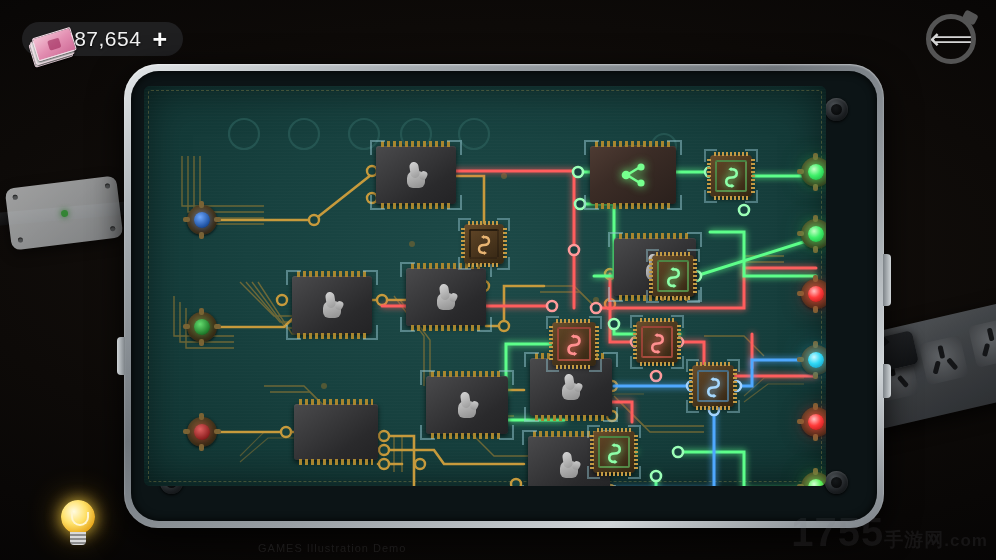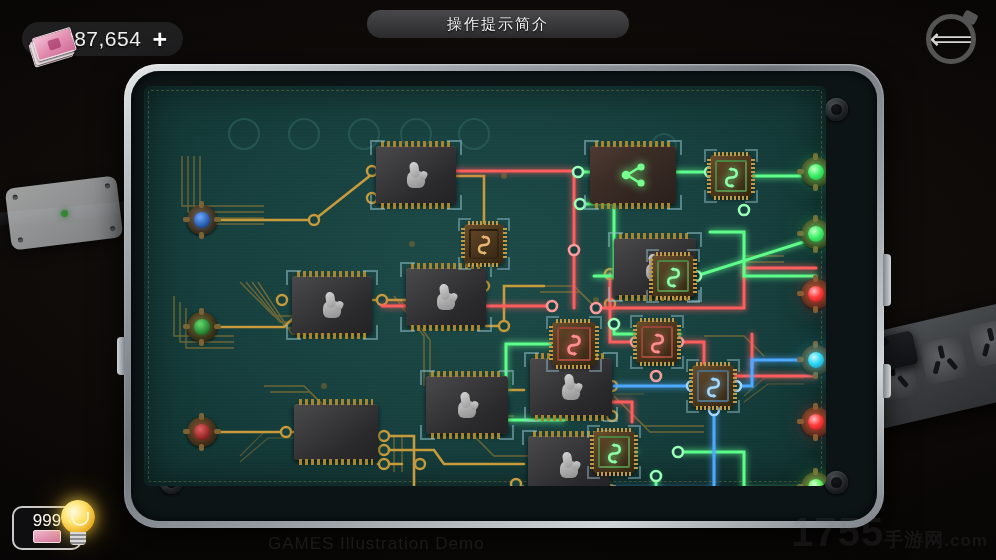--- a/index.html
+++ b/index.html
@@ -165,21 +165,21 @@
   
   .led{position:absolute;width:30px;height:30px;}
   .led .ring{position:absolute;inset:0;border-radius:50%;
     background:radial-gradient(circle at 40% 35%,#6b5530,#3d2f18 60%,#241a0c 100%);
     box-shadow:0 1px 3px rgba(0,0,0,.75);}
   .led .tab{position:absolute;width:7px;height:5px;border-radius:2px;background:#7a6334;}
   .led .tab.l{left:-4px;top:12px}.led .tab.r{right:-4px;top:12px}
   .led .tab.t{top:-4px;left:12px;width:5px;height:7px}.led .tab.bb{bottom:-4px;left:12px;width:5px;height:7px}
   .led .bulbc{position:absolute;left:7px;top:7px;width:16px;height:16px;border-radius:50%;}
 
-  .wm-bottom{position:absolute;left:268px;bottom:6px;color:rgba(130,130,135,.17);font-size:17px;letter-spacing:1px;}
+  .wm-bottom{position:absolute;left:258px;bottom:6px;color:rgba(130,130,135,.17);font-size:11px;letter-spacing:1px;}
   .wm-right{position:absolute;right:8px;bottom:8px;color:rgba(120,125,135,.13);font-size:40px;
     font-weight:bold;letter-spacing:1px;line-height:1;}
   .wm-right em{font-style:normal;font-size:19px;}
   .wm-right i{font-style:normal;font-size:17px;}
 </style>
 </head>
 <body>
 
 <div id="stage">
 
@@ -217,33 +217,26 @@
       <div class="b"></div>
         <div class="b"></div>
       <div class="b">
           <span class="mk"></span>
         </div>
     </div>
     <span class="amount">987,654</span>
     <span class="plus">+</span>
   </div>
 
-  <div class="title-bar">
-    <span>操作提示简介</span>
-  </div>
 
   <div class="back-btn">
     <div class="back-ring"></div>
     <div class="back-arrow">⟸</div>
   </div>
 
-  <div class="hint">
-    <span class="n">999</span>
-    <span class="mini"></span>
-  </div>
   <div class="bulb">
     <div class="glass"></div>
       <div class="fil"></div>
       <div class="base"></div>
   </div>
 
   <div class="tablet">
     <div class="side-btn"></div>
     <div class="side-btn2"></div>
     <div class="side-btn3"></div>

